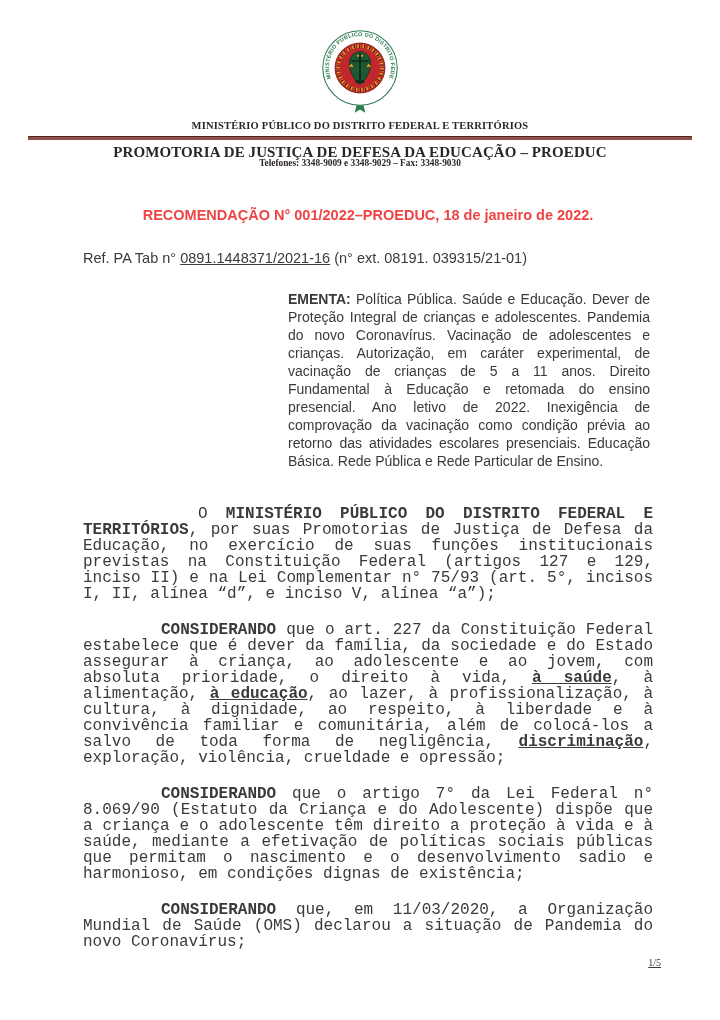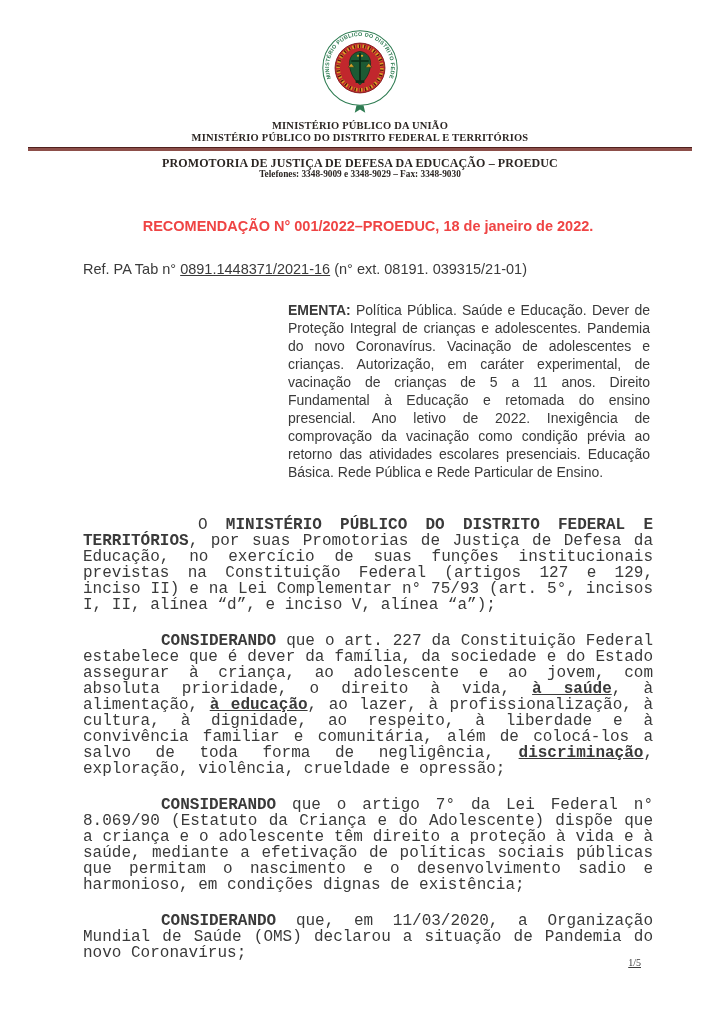--- a/index.html
+++ b/index.html
@@ -19,21 +19,21 @@
     font-weight:bold;color:#2c2623;
     font-size:10.5px;line-height:11.5px;letter-spacing:.2px;
   }
   .rule{
     width:664px;height:3px;margin:4px auto 6px auto;
     background:#8d4f4a;border-top:1px solid #4f201d;
   }
   .unit{
     font-family:"Liberation Serif","DejaVu Serif",serif;
     font-weight:bold;color:#2c2623;
-    font-size:12px;line-height:12px;letter-spacing:.1px;
+    font-size:15px;line-height:12px;letter-spacing:.1px;
   }
   .addr{
     font-family:"Liberation Serif","DejaVu Serif",serif;
     font-weight:bold;color:#2c2623;
     font-size:9.3px;line-height:11px;
   }
   
   .content{margin:0 67px 0 83px;}
   .title{
     font-size:14.5px;font-weight:bold;text-align:center;
@@ -45,21 +45,21 @@
     text-align:justify;font-size:14px;line-height:18px;
   }
   .para{
     text-align:justify;font-size:16px;line-height:16px;
     margin:20px 0 0 0;text-indent:78px;font-family:Liberation Mono, monospace;
   }
   .para.opening{text-indent:115px;margin-top:36px;}
   .b{font-weight:bold;}
   .u{text-decoration:underline;}
   .pagenum{
-    position:absolute;top:957px;right:79px;
+    position:absolute;top:957px;right:59px;
     font-family:"Liberation Serif","DejaVu Serif",serif;
     font-size:10px;color:#3a3a3a;text-decoration:underline;
   }
 </style>
 </head>
 <body>
 
 <div class="page">
 
   <header class="letterhead">
@@ -79,21 +79,20 @@
         <rect x="46.5" y="33" width="7" height="2" fill="#d8a127"></rect>
         <line x1="50" y1="31" x2="50" y2="64" stroke="#0b2e18" stroke-width="2.2"></line>
         <line x1="40" y1="40" x2="60" y2="40" stroke="#0b2e18" stroke-width="1.8"></line>
         <path d="M36.5,47 L43.5,47 L40,42.5 Z" fill="#d8a127" stroke="#0b2e18" stroke-width="0.5"></path>
         <path d="M56.5,47 L63.5,47 L60,42.5 Z" fill="#d8a127" stroke="#0b2e18" stroke-width="0.5"></path>
         <rect x="45" y="62" width="10" height="3" fill="#0b2e18"></rect>
       </g>
       <path d="M46,90.5 L44,99 L50,95.5 L56,99 L54,90.5 Z" fill="#2e7c52"></path>
     </svg>
 
-    <div class="org">MINISTÉRIO PÚBLICO DA UNIÃO</div>
     <div class="org">MINISTÉRIO PÚBLICO DO DISTRITO FEDERAL E TERRITÓRIOS</div>
     <div class="rule"></div>
     <div class="unit">PROMOTORIA DE JUSTIÇA DE DEFESA DA EDUCAÇÃO – PROEDUC</div>
     <div class="addr">Telefones: 3348-9009 e 3348-9029 – Fax: 3348-9030</div>
   </header>
 
   <main class="content">
     <h1 class="title">RECOMENDAÇÃO N° 001/2022–PROEDUC, 18 de janeiro de 2022.</h1>
 
     <p class="ref"><span>Ref. PA Tab n° </span><span class="u">0891.1448371/2021-16</span><span> (n° ext. 08191. 039315/21-01)</span></p>

